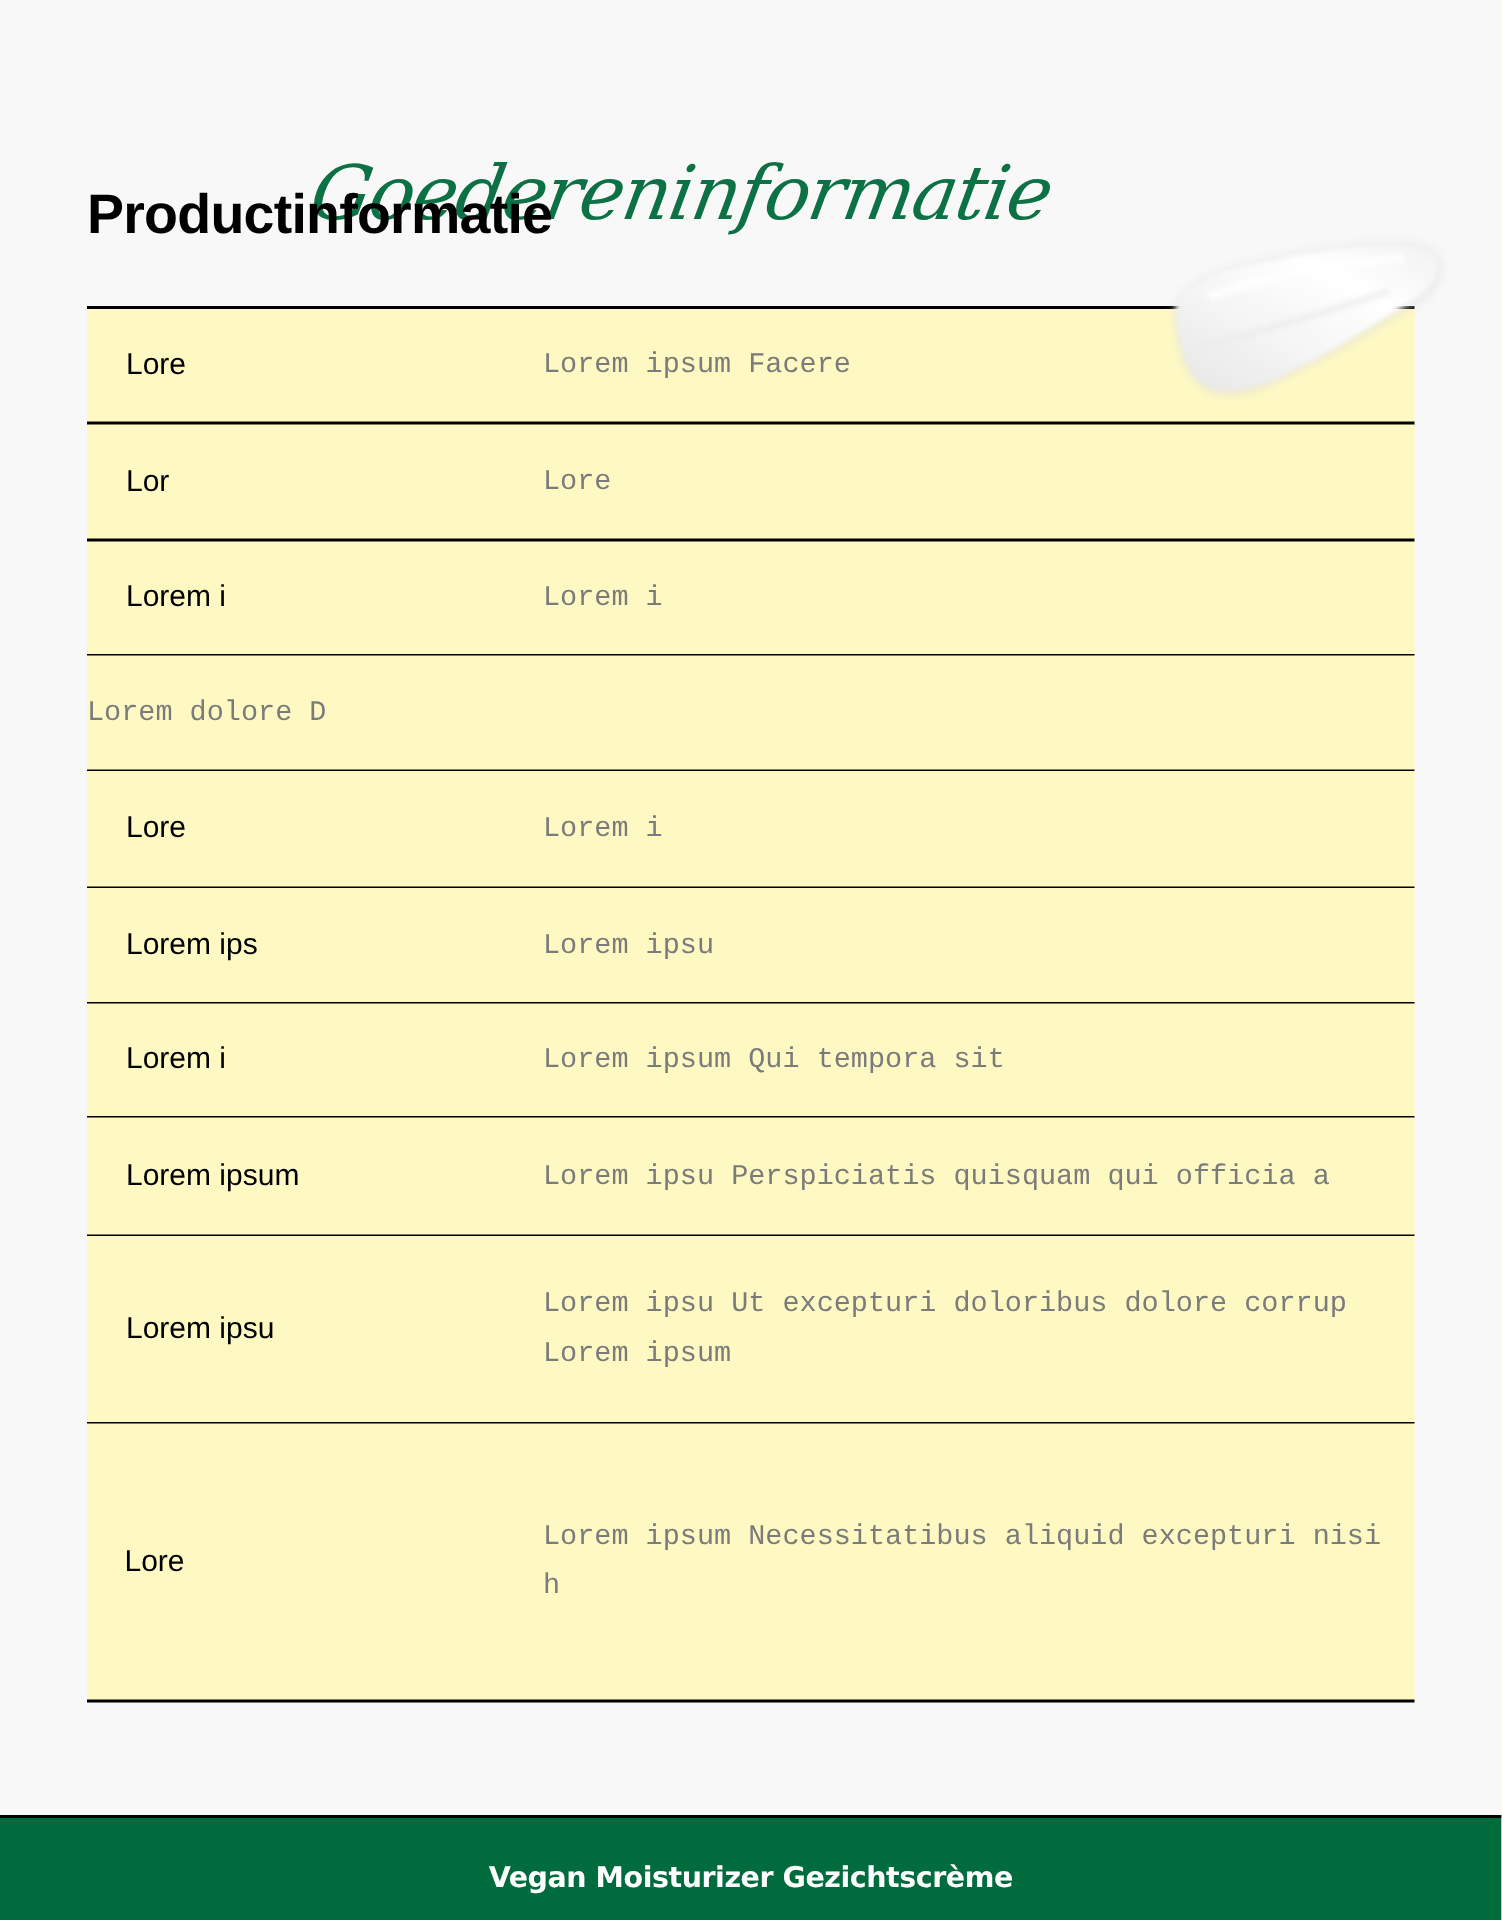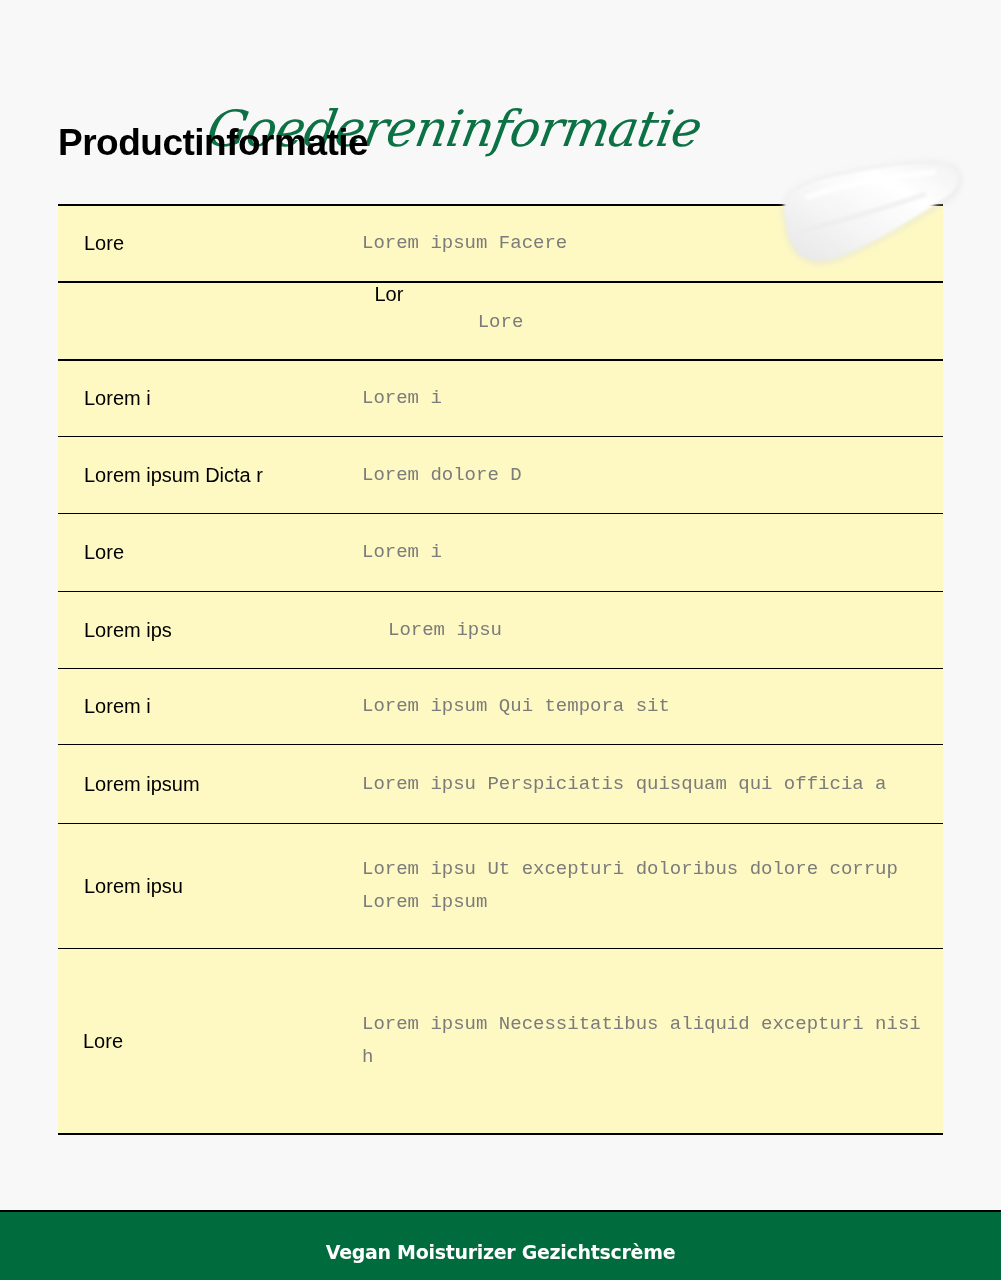--- a/index.html
+++ b/index.html
@@ -141,41 +141,40 @@
     </svg>
   </div>
 
   <div class="table">
 
     <div class="row thick top-border" style="height:79px;">
       <div class="cell-label">Lore</div>
       <div class="cell-value">Lorem ipsum Facere</div>
     </div>
 
-    <div class="row thick" style="height:78px;flex-direction:column;">
+    <div class="row thick" style="height:78px;">
       <div class="cell-label">Lor</div>
       <div class="cell-value">Lore</div>
     </div>
 
     <div class="row" style="height:76px;">
       <div class="cell-label">Lorem i</div>
       <div class="cell-value">Lorem i</div>
     </div>
 
     <div class="row" style="height:77px;">
-      <div class="cell-label">Lorem ipsum Dicta r</div>
       <div class="cell-value">Lorem dolore D</div>
     </div>
 
     <div class="row" style="height:78px;">
       <div class="cell-label">Lore</div>
       <div class="cell-value">Lorem i</div>
     </div>
 
-    <div class="row" style="height:77px;gap:26px;">
+    <div class="row" style="height:77px;">
       <div class="cell-label">Lorem ips</div>
       <div class="cell-value">Lorem ipsu</div>
     </div>
 
     <div class="row" style="height:76px;">
       <div class="cell-label">Lorem i</div>
       <div class="cell-value">Lorem ipsum Qui tempora sit</div>
     </div>
 
     <div class="row" style="height:79px;">

